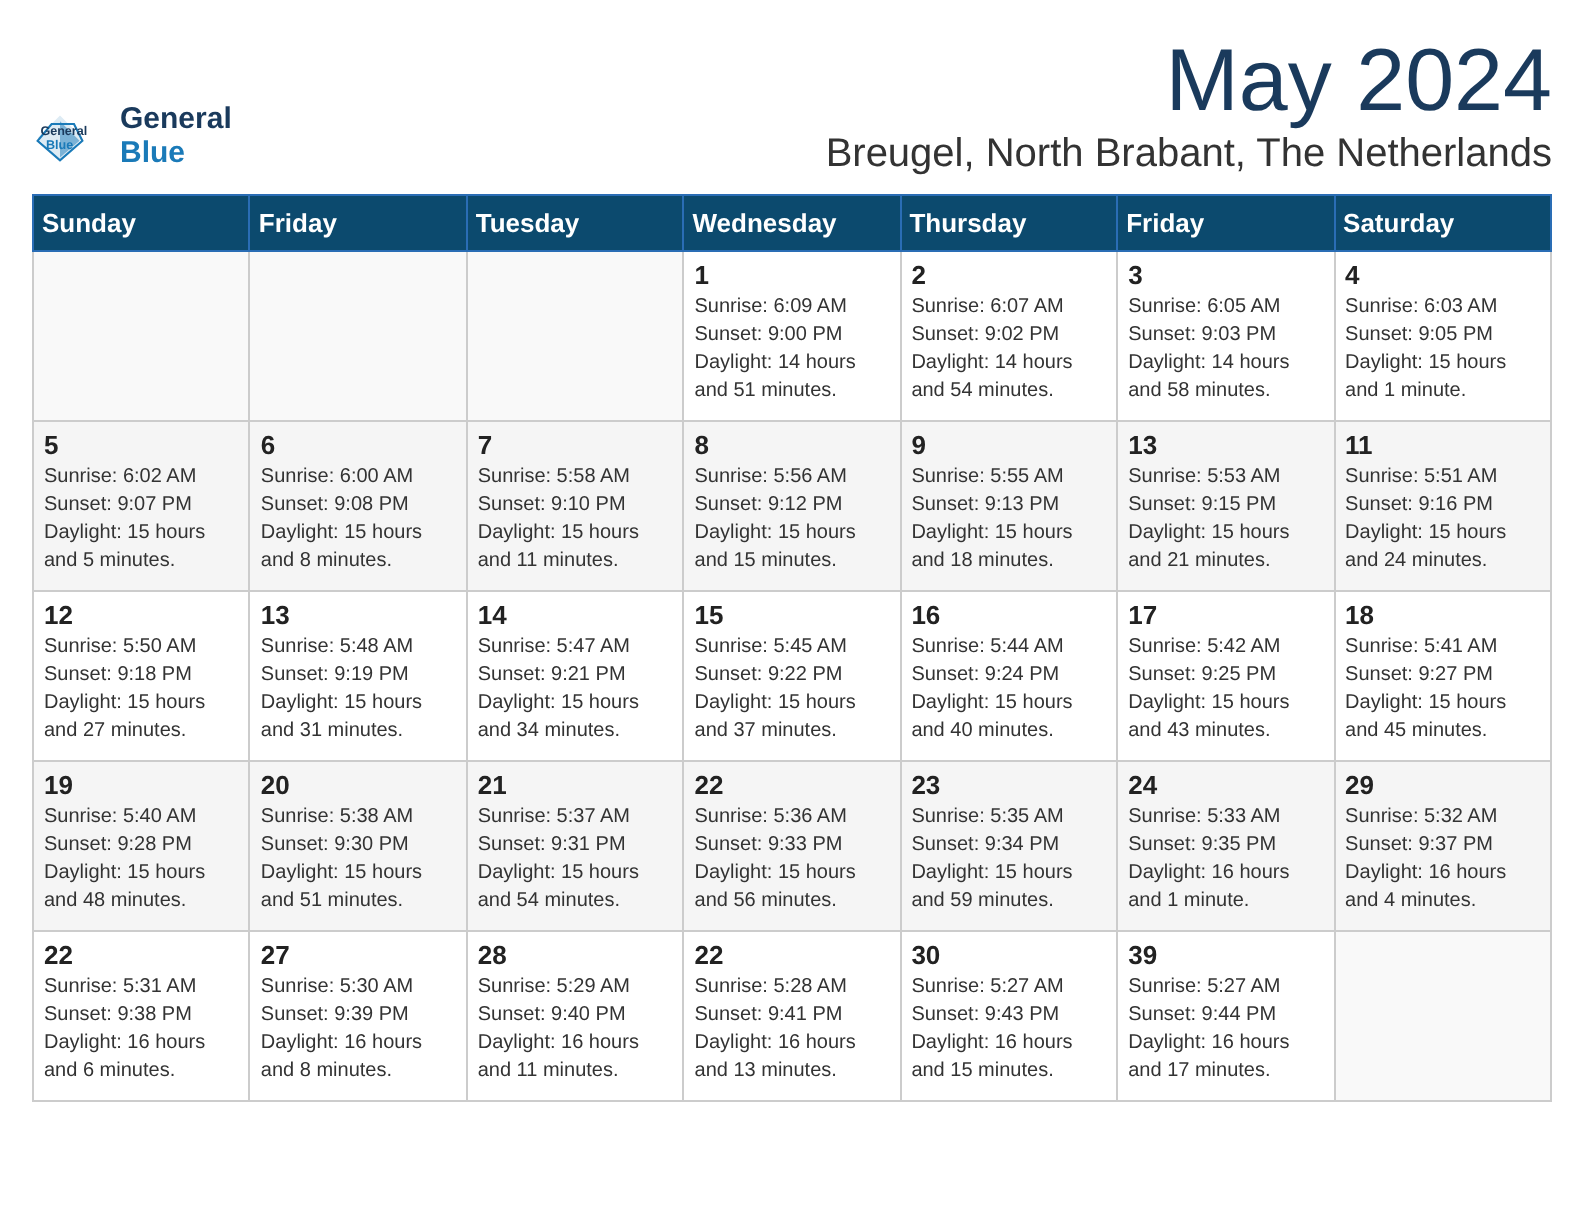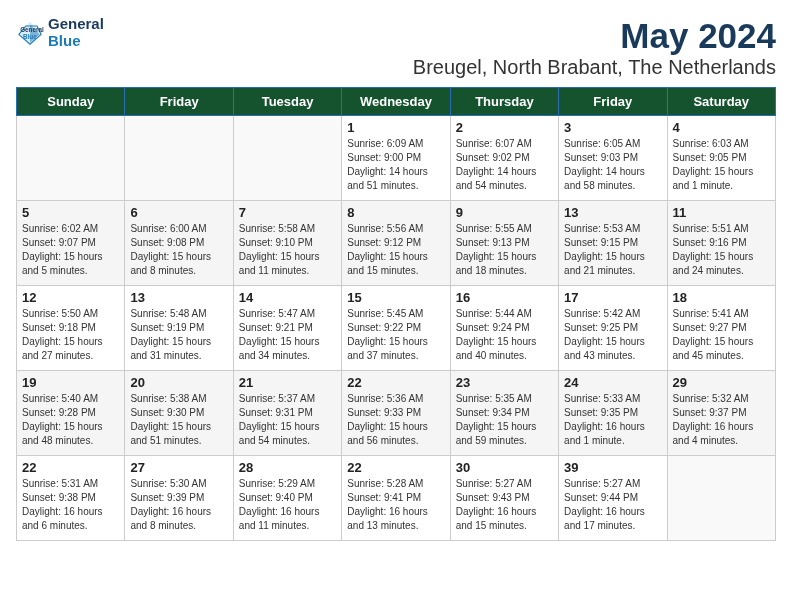--- a/index.html
+++ b/index.html
@@ -12,49 +12,50 @@
     }
     .header-area {
       display: flex;
       justify-content: space-between;
       align-items: flex-start;
       margin-bottom: 8px;
     }
     .logo {
       display: flex;
       align-items: center;
-      gap: 4px;
+      gap: 16px;
+      margin-top: 36px;
     }
     .logo-icon {
       width: 28px;
       height: 28px;
     }
     .title-area {
       text-align: right;
     }
     .main-title {
-      font-size: 35px;
-      font-weight: bold;
+      font-size: 44px;
+      font-weight: normal;
       color: #1a3a5c;
     }
     .subtitle {
       font-size: 20px;
       color: #333;
       font-weight: normal;
     }
     table {
       width: 100%;
       border-collapse: collapse;
       font-size: 11px;
     }
     thead tr th {
-      background-color: #14532d;
+      background-color: #0c4a6e;
       color: #fff;
       padding: 6px 4px;
-      text-align: center;
+      text-align: left;
       font-size: 13px;
       font-weight: bold;
       border: 1px solid #2a6db5;
     }
     tbody tr td {
       border: 1px solid #ccc;
       padding: 4px 5px;
       vertical-align: top;
       width: calc(100% / 7);
       height: 85px;

